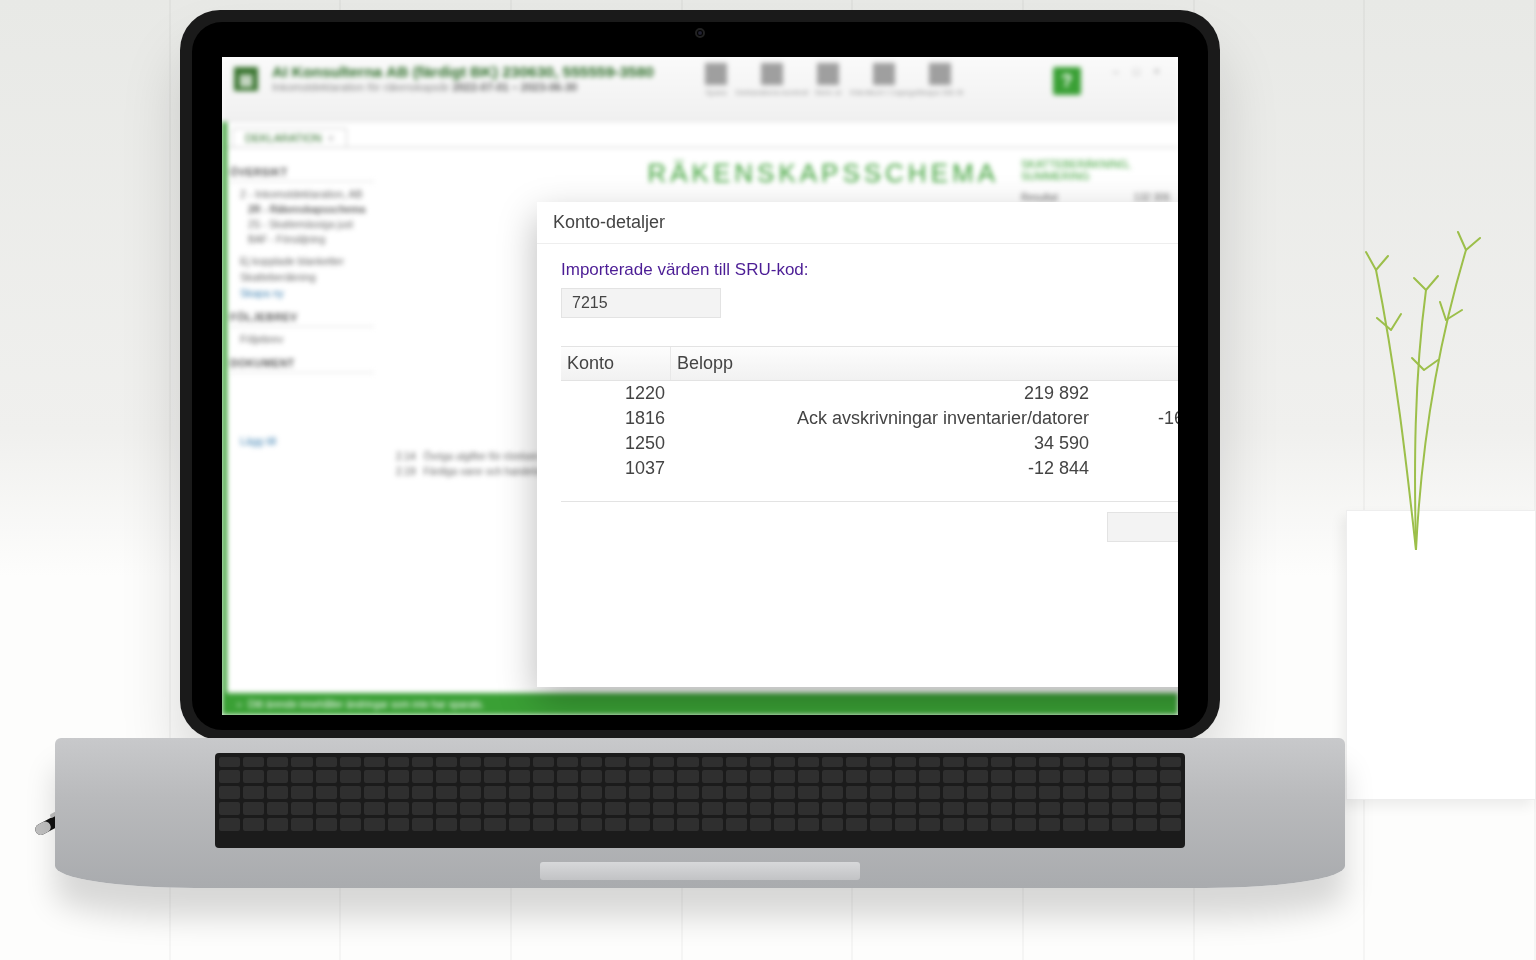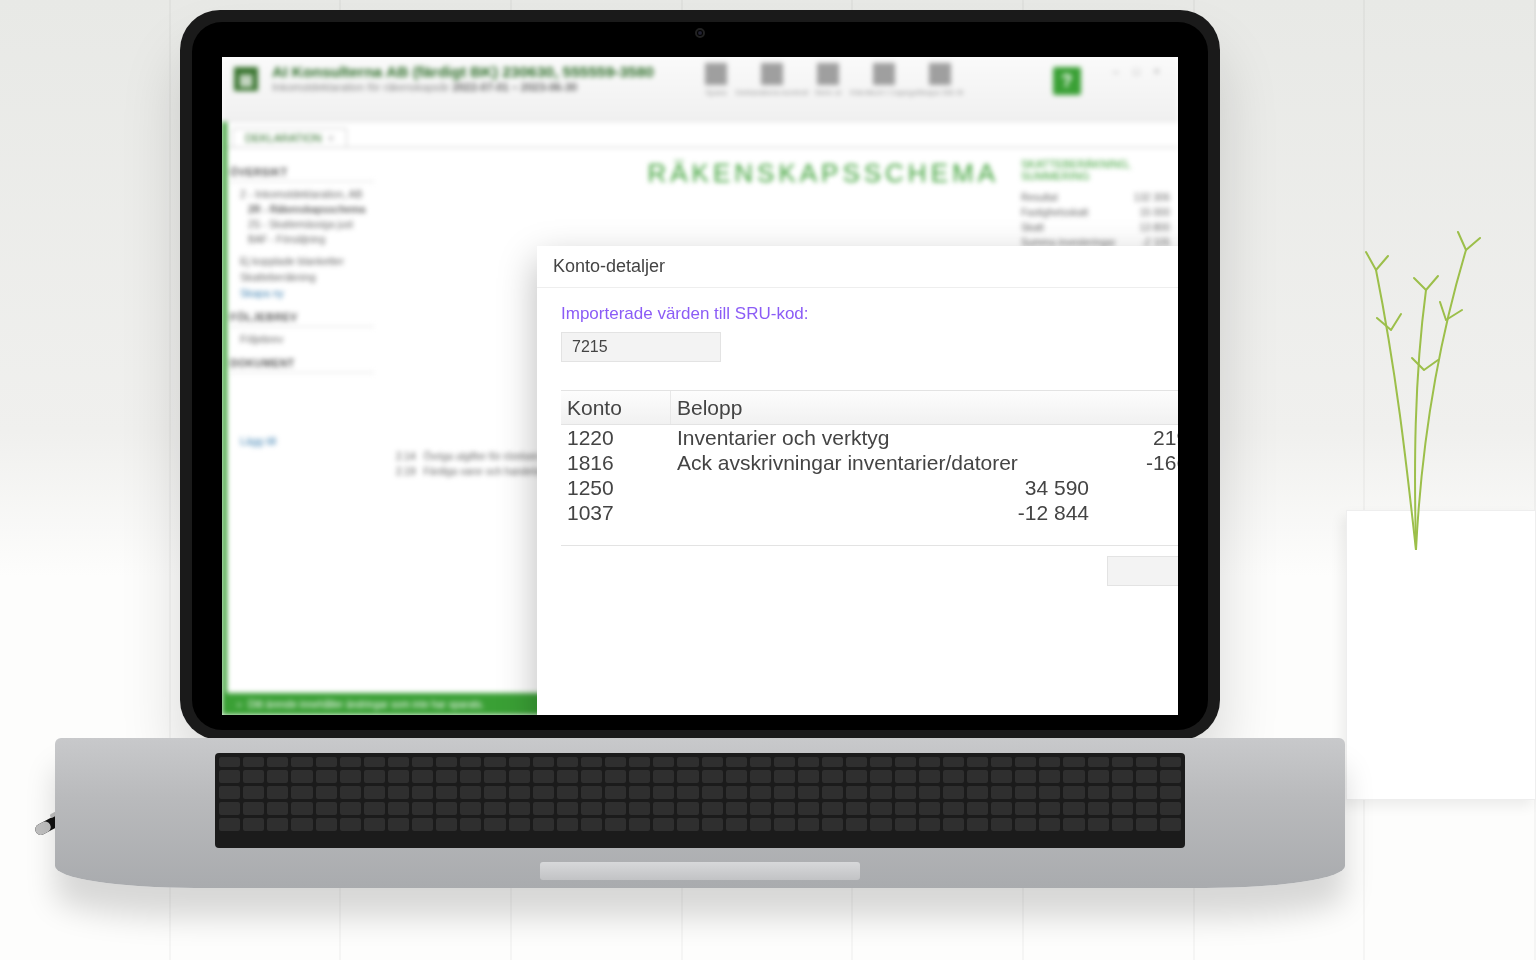--- a/index.html
+++ b/index.html
@@ -142,65 +142,64 @@
   
   .dialog {
     position:absolute;
     left: 315px; top: 145px;
     width: 744px;
     height: 485px;
     background:#fff;
     box-shadow: 0 14px 36px rgba(0,0,0,0.28);
     display:flex;
     flex-direction: column;
-    margin-top: 44px;
   }
   .dlg-title {
     height: 42px;
     background:#fff;
     border-bottom: 1px solid #eee;
     display:flex;
     align-items:center;
     padding: 0 16px;
     font-size: 18px;
     color:#444;
   }
   .dlg-body {
     flex:1;
     padding: 16px 24px 12px 24px;
     display:flex; flex-direction:column;
   }
-  .lbl-import { font-size: 17px; color:#8b5cf6; margin-bottom: 8px;}
+  .lbl-import { font-size: 17px; color:#4c1d95; margin-bottom: 8px;}
   .sru-input {
     width: 160px; height: 30px;
     background:#f3f3f3; border:1px solid #e3e3e3;
     padding: 0 10px; font-size:16px; color:#444;
   }
   .grid {
     margin-top: 28px;
     border-top: 1px solid #e3e3e3;
     border-bottom: 1px solid #e3e3e3;
   }
   .grid .hdr-row, .grid .data-row {
     display:grid;
     grid-template-columns: 110px 1fr 140px 22px;
     align-items:center;
-    font-size: 21px;
+    font-size: 18px;
     color:#444;
   }
   .grid .hdr-row {
     height: 34px;
     background: linear-gradient(#fdfdfd,#f1f1f1);
     border-bottom: 1px solid #e3e3e3;
   }
   .grid .hdr-row > div { padding: 0 6px; border-right:1px solid #e8e8e8; height:100%; display:flex; align-items:center;}
   .grid .hdr-row > div:last-child { border-right:none;}
   .grid .body { max-height: 130px; }
   .grid .data-row { height: 25px; }
-  .grid .data-row > div { padding: 0 6px; }
+  .grid .data-row > div { padding: 0 6px; text-align: right; }
   .grid .belopp { text-align:right; }
   .sum-box {
     align-self:flex-end;
     margin-top: 10px;
     width: 150px; height: 30px;
     background:#f3f3f3; border:1px solid #e3e3e3;
     display:flex; align-items:center; justify-content:flex-end;
     padding: 0 12px; font-size:16.5px; color:#444;
   }
   .dlg-buttons {
@@ -387,21 +386,20 @@
           <input class="sru-input" readonly="" value="7215" style="">
           <div class="grid">
             <div class="hdr-row">
               <div>Konto</div>
               <div>Belopp</div>
 
             </div>
             <div class="body">
               <div class="data-row">
                 <div>1220</div>
-                  <div>Inventarier och verktyg</div>
                   <div class="belopp">219 892</div>
                   <div></div>
               </div>
               <div class="data-row">
                 <div>1816</div>
                   <div>Ack avskrivningar inventarier/datorer</div>
                   <div class="belopp">-166 781</div>
                   <div></div>
               </div>
               <div class="data-row">

